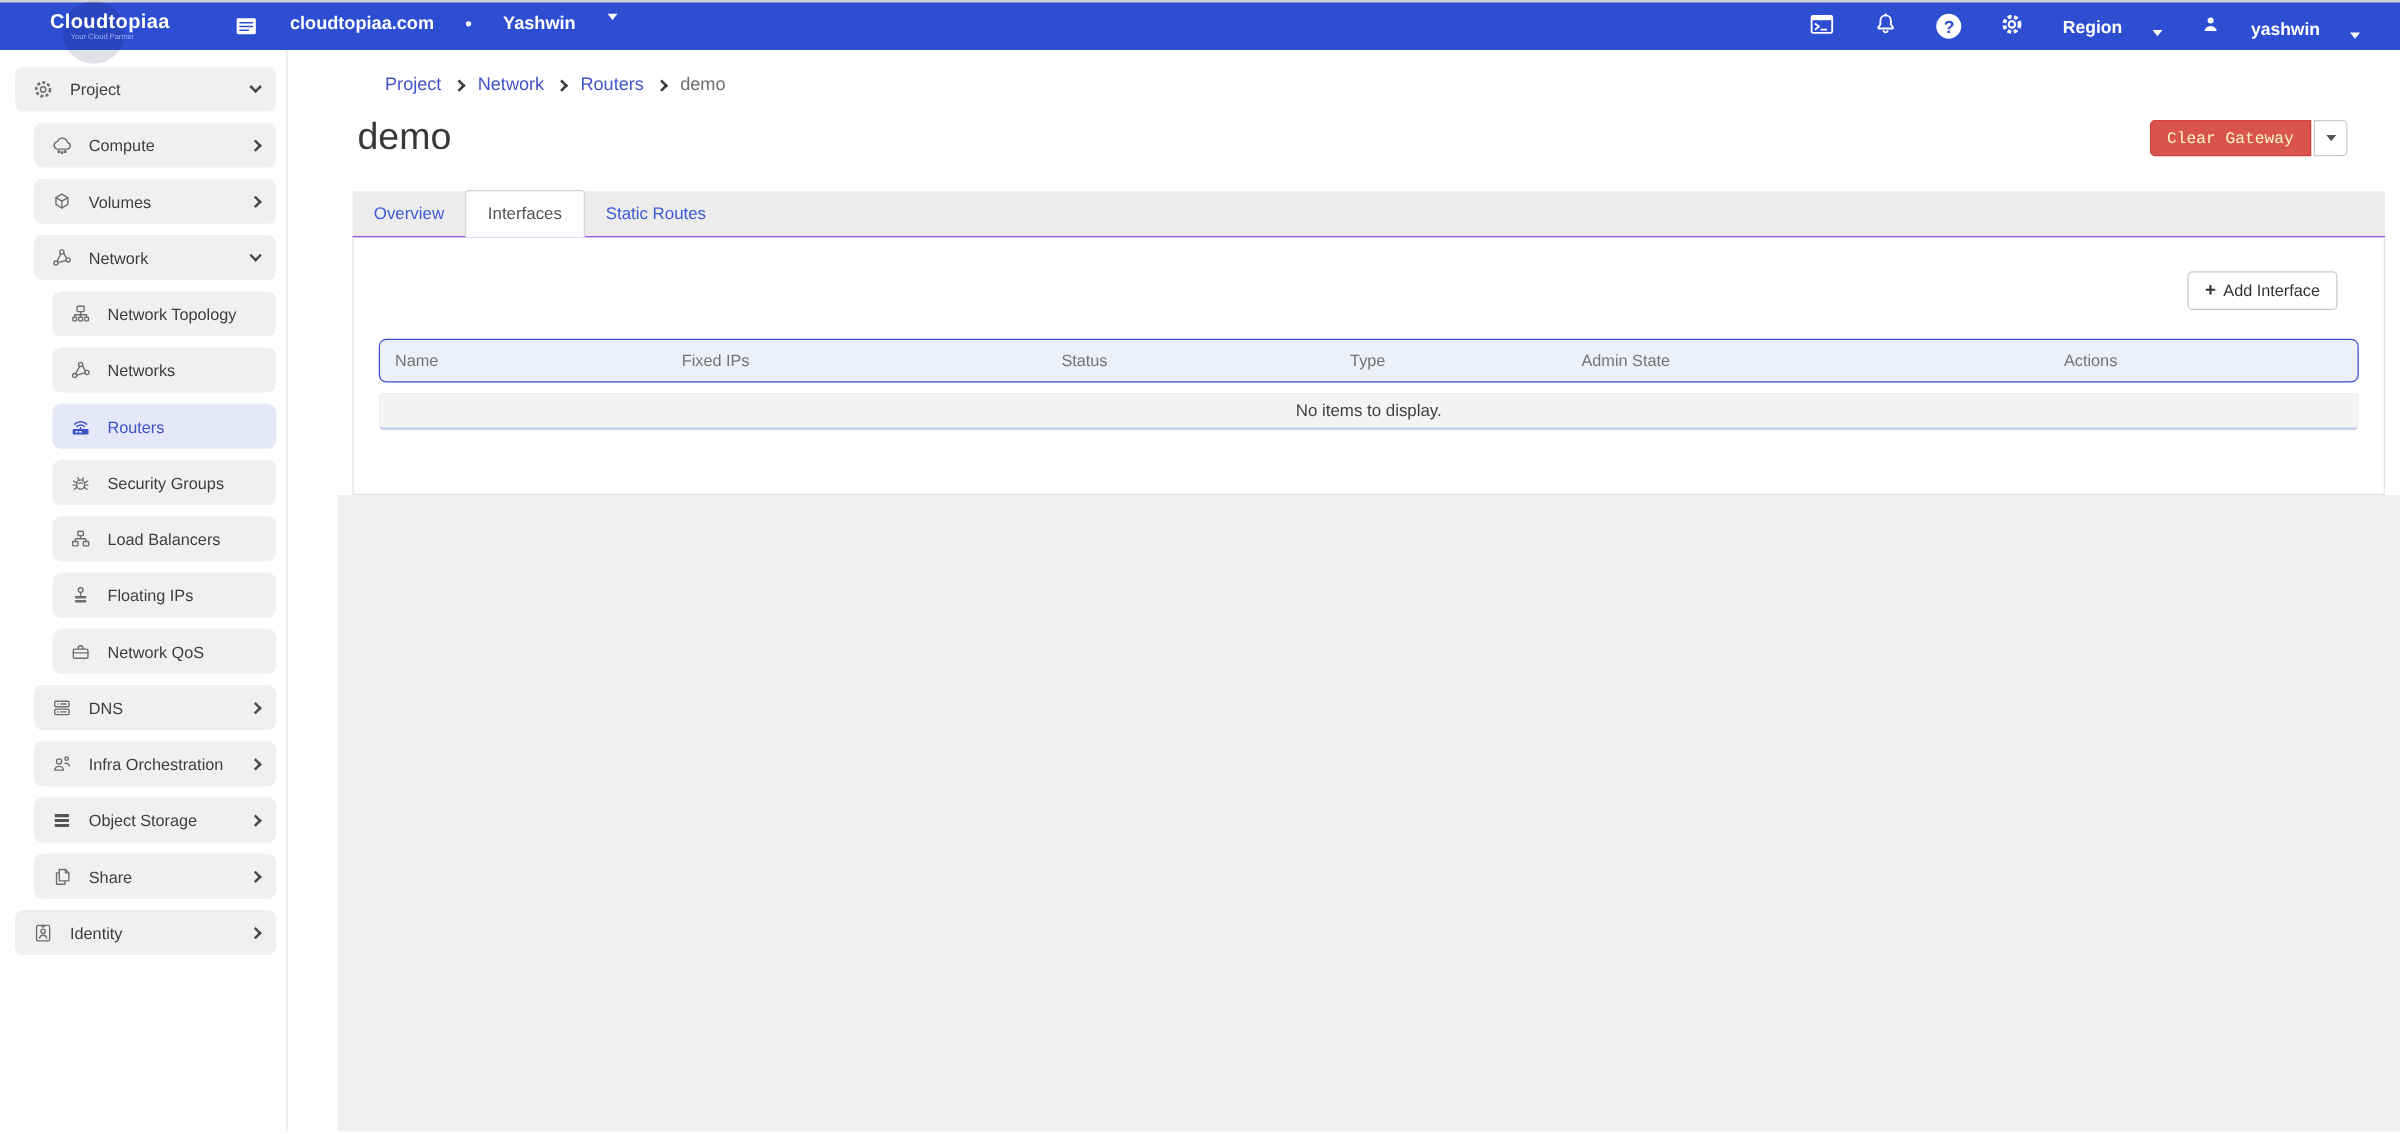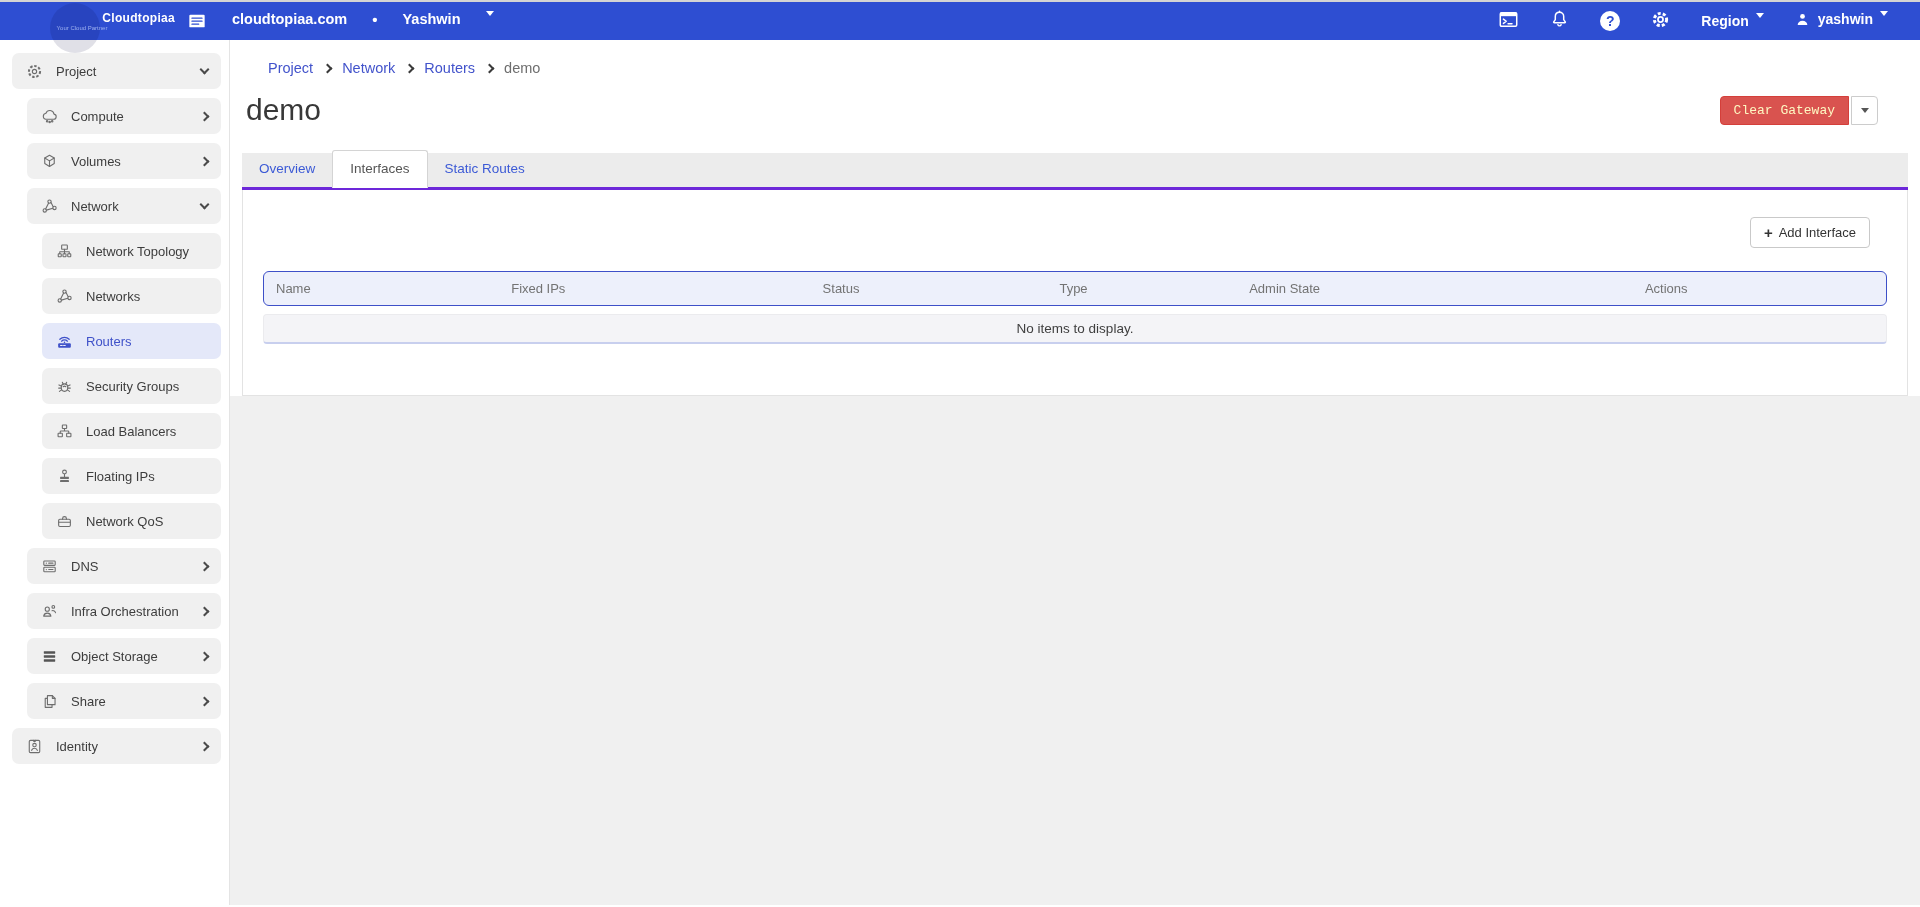--- a/index.html
+++ b/index.html
@@ -13,36 +13,36 @@
   
   .topbar{
     height:40px; background:#2e4ed2; border-top:2px solid #d4d4d4;
     display:flex; align-items:center; color:#fff;
   }
   .logo{ position:relative; padding-left:40px; width:175px; cursor:pointer; }
   .logo::before{
     content:""; position:absolute; left:50px; top:-8px; width:50px; height:50px;
     border-radius:50%; background:rgba(0,0,60,.12);
   }
-  .logo-title{ position:relative; font-weight:700; font-size:12px; letter-spacing:.3px;text-align:right; }
+  .logo-title{ position:relative; font-weight:700; font-size:16px; letter-spacing:.3px; }
   .logo-tag{ position:relative; font-size:6px; color:#9db0ef; text-align:center; width:84px; }
   .context{ display:flex; gap:25px; font-size:14.5px; font-weight:700; margin-left:12px; cursor:pointer; }
   .bullet{ font-size:15px; }
   .top-actions{ margin-left:auto; display:flex; align-items:center; gap:30px; padding-right:32px; }
   .icon-btn{ background:none; border:none; padding:0; display:flex; cursor:pointer; }
   .help-circle{
     width:20px; height:20px; border-radius:50%; background:#fff; color:#2e4ed2;
     font-weight:700; font-size:14px; display:flex; align-items:center; justify-content:center;
   }
-  .tb-drop{ display:flex; align-items:flex-start; gap:7px; font-size:14px; font-weight:700; color:#fff; cursor:pointer; }
+  .tb-drop{ display:flex; align-items:flex-end; gap:24px; font-size:14px; font-weight:700; color:#fff; cursor:pointer; }
   .caret{ width:0; height:0; border-left:4.5px solid transparent; border-right:4.5px solid transparent; border-top:5px solid #fff; display:inline-block; }
   .caret.dark{ border-top-color:#555; }
 
   
-  .shell{ display:flex; height:865px; }
+  .shell{ display:flex; height:865px;gap:40px; }
 
   
   .sidebar{
     width:230px; min-width:230px; background:#fff; border-right:1px solid #e4e4e4;
     padding-top:13px; overflow:hidden;
   }
   .sb-item{
     height:36px; display:flex; align-items:center; background:#f0f0f0; border-radius:7px;
     margin:0 8px 9px 12px; padding:0 13px; color:#3d3d3d; font-size:13px; cursor:pointer;
   }
@@ -71,21 +71,21 @@
   .btn-danger{
     background:#d9534f; color:#fef9c3; border:1px solid #d43f3a; border-radius:4px 0 0 4px;
     padding:6px 13px; font-size:13px; font-family:Liberation Mono, monospace; cursor:pointer;
   }
   .btn-caret{
     background:#fff; border:1px solid #ccc; border-left:1px solid #ccc; border-radius:0 4px 4px 0;
     width:27px; display:flex; align-items:center; justify-content:center; cursor:pointer; margin-left:2px;
   }
 
   .tabbar{
-    display:flex; align-items:flex-end; background:#ececec; border-bottom:3px solid #6d28d9;
+    display:flex; align-items:flex-end; background:#ececec; border-bottom:1px solid #6d28d9;
     margin:24px 12px 0 12px; height:37px;
   }
   .tab{
     font-family:inherit; font-size:13.5px; padding:0 17px; height:37px; background:transparent;
     border:none; color:#3c5ad6; cursor:pointer;
   }
   .tab.active{
     background:#fff; border:1px solid #d4d4d4; border-bottom:1px solid #fff; color:#555;
     margin-bottom:-1px; height:38px; border-radius:3px 3px 0 0;
   }

